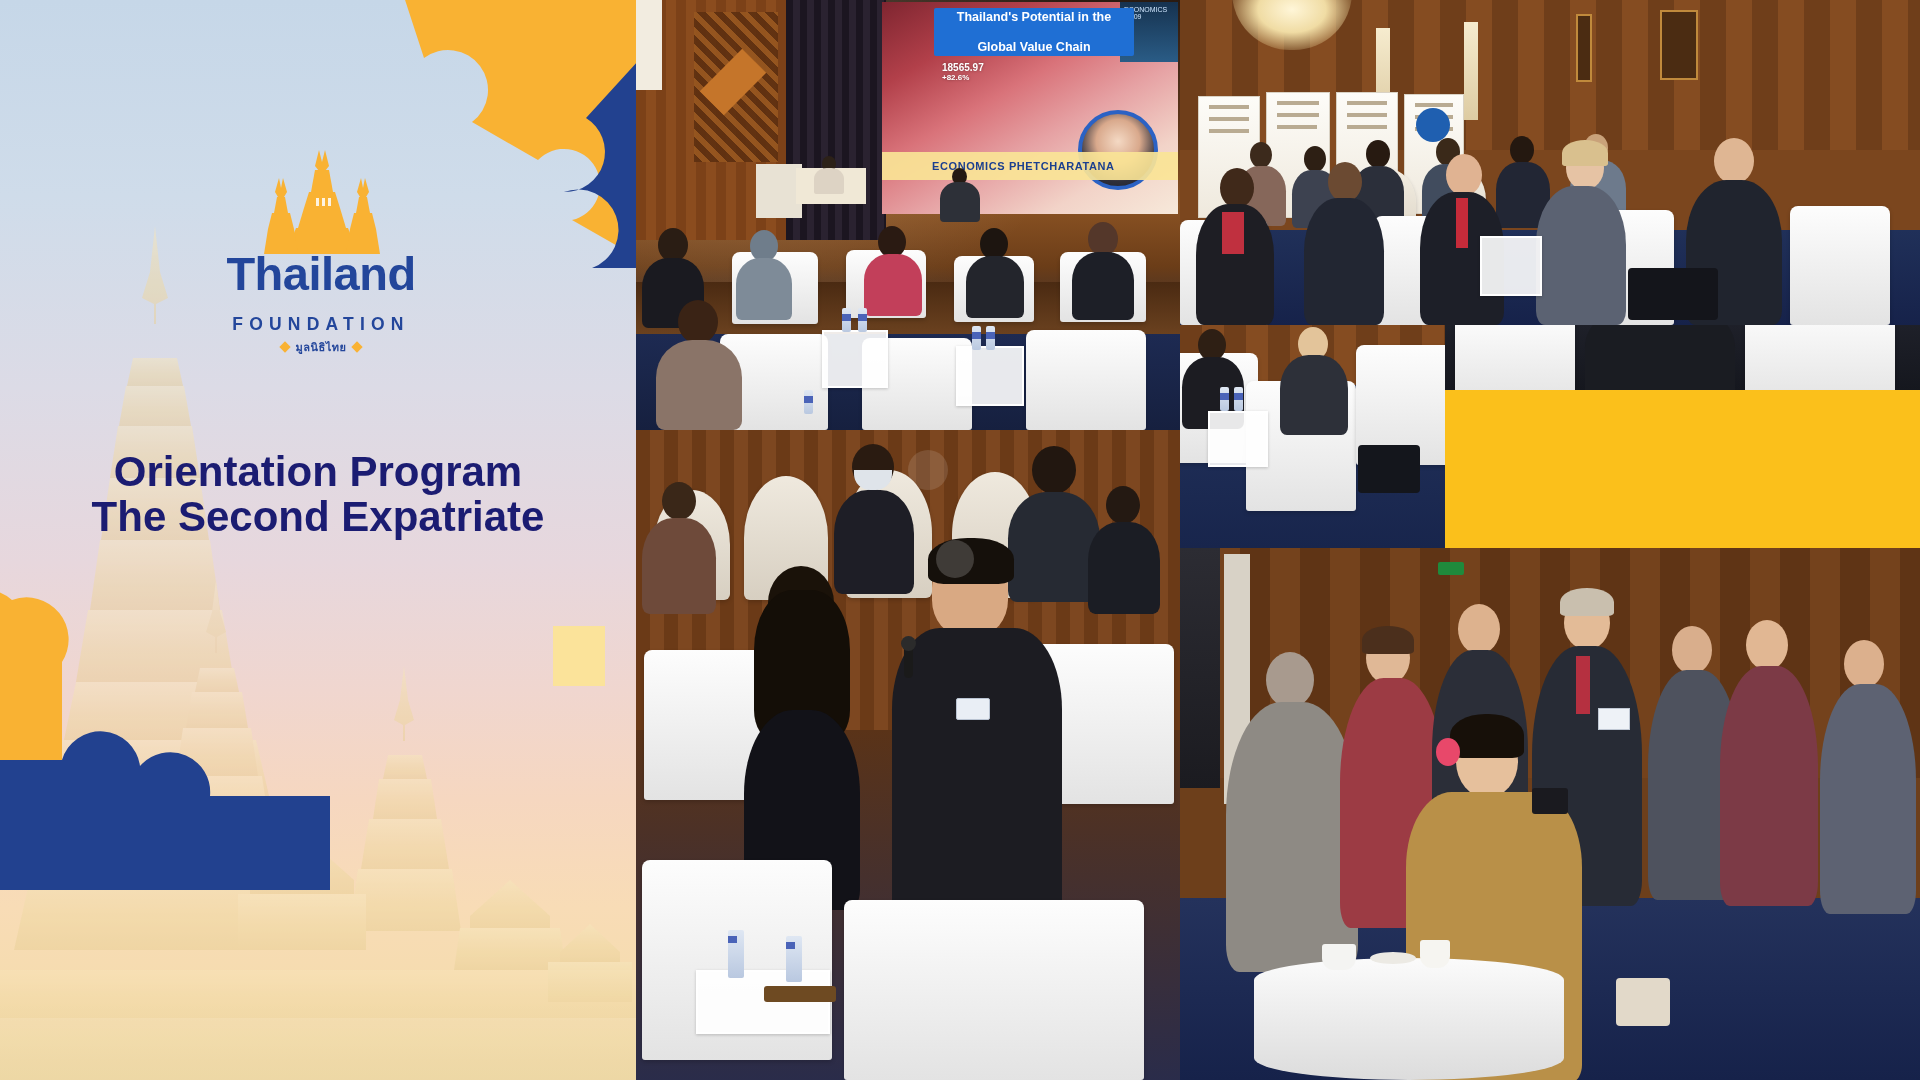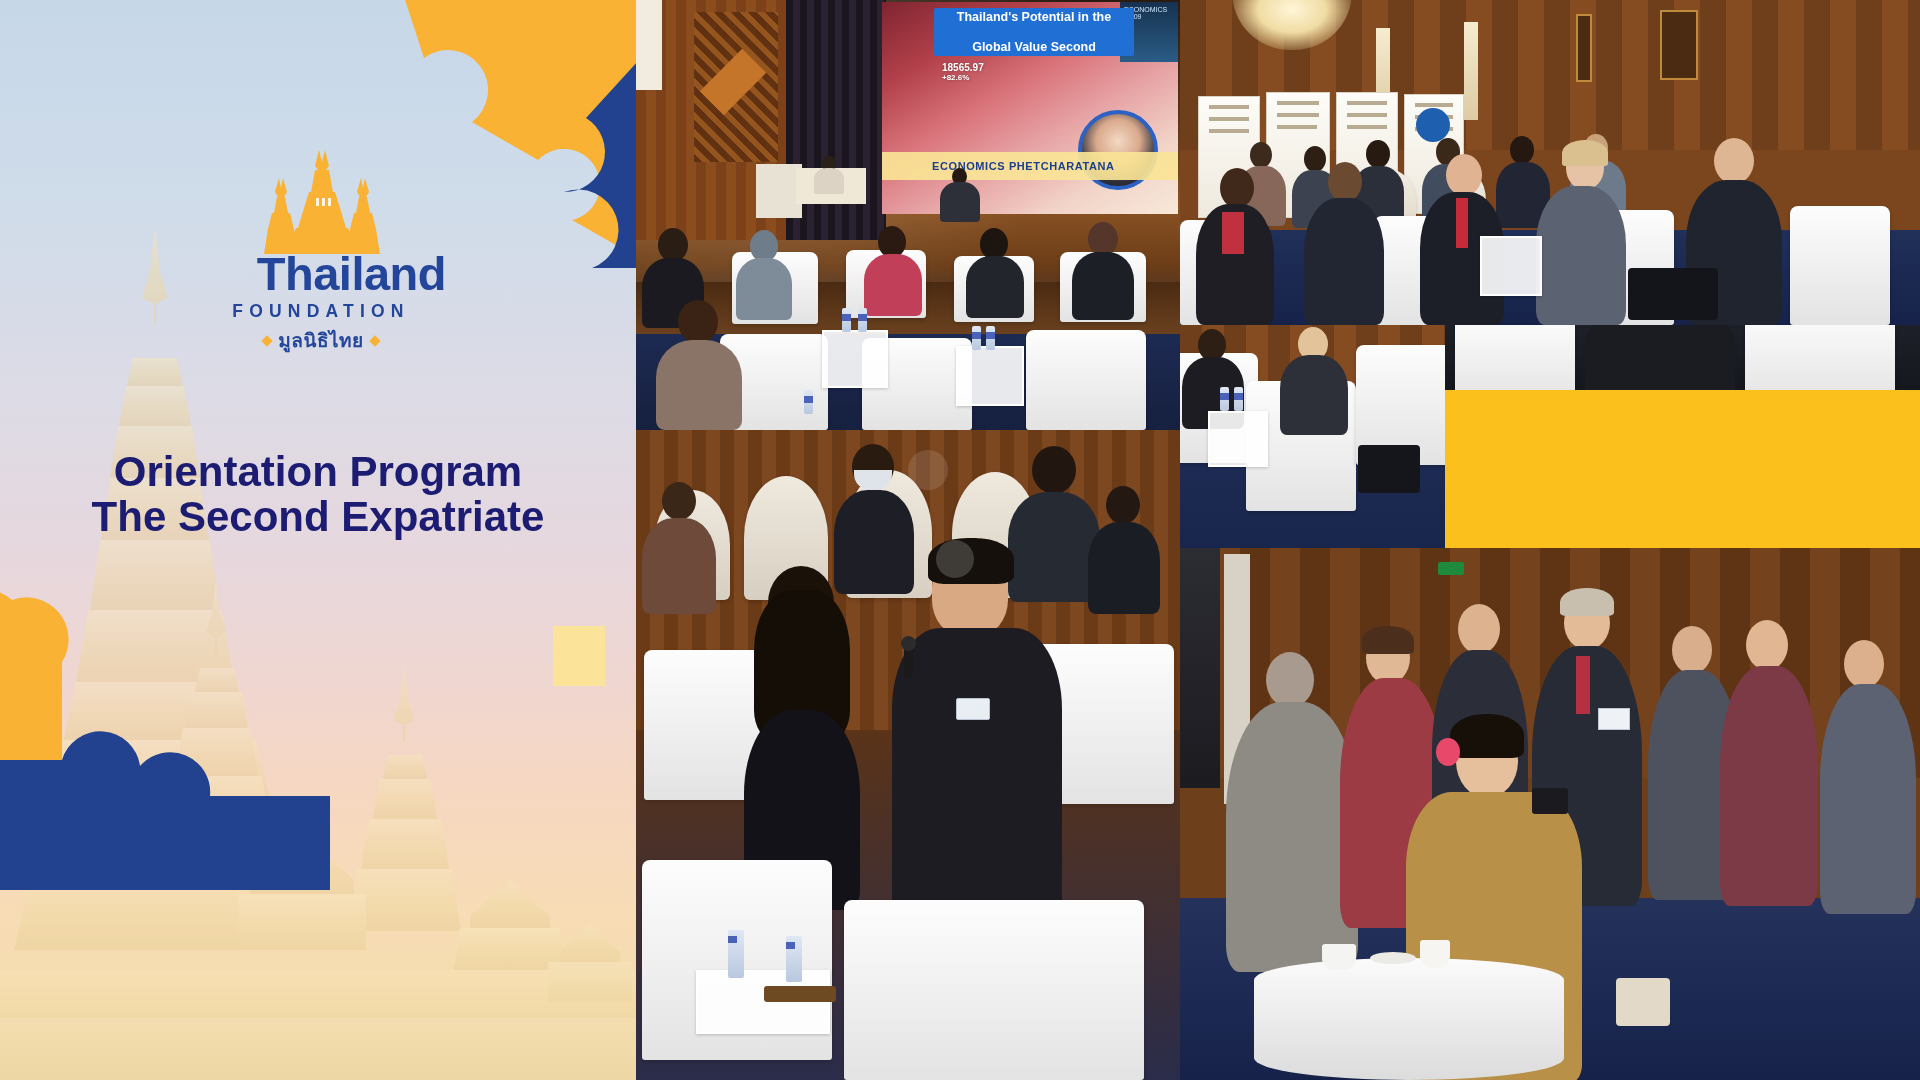--- a/index.html
+++ b/index.html
@@ -8,23 +8,23 @@
 
   
   .left-panel{position:absolute;left:0;top:0;width:636px;height:1080px;overflow:hidden;
     background:linear-gradient(180deg,#c6d7e8 0%,#cfdcea 18%,#dcdbe6 36%,#e7d7dd 52%,#f0d6cf 64%,#f6d7c0 74%,#f8dcb6 84%,#f5dcae 92%,#eed9a8 100%);}
   
   .temple-wrap{position:absolute;left:0;bottom:0;width:636px;height:900px;opacity:.55;}
   .temple-svg{position:absolute;left:0;bottom:0;width:636px;height:900px;}
 
   .logo-block{position:absolute;left:196px;top:150px;width:250px;text-align:center;}
   .logo-svg{display:block;margin:0 auto;}
-  .logo-word{font-size:47px;font-weight:700;color:#23469b;letter-spacing:-0.5px;line-height:1;margin-top:-4px;text-align:right;}
-  .logo-sub{font-size:17.5px;font-weight:600;color:#23469b;letter-spacing:6.2px;margin-top:4px;}
-  .logo-thai{font-size:19px;font-weight:700;color:#23469b;margin-top:3px;letter-spacing:.5px;}
+  .logo-word{font-size:47px;font-weight:700;color:#23469b;letter-spacing:-0.5px;line-height:1;margin-top:-4px;}
+  .logo-sub{font-size:17.5px;font-weight:600;color:#23469b;letter-spacing:6.2px;margin-top:17px;}
+  .logo-thai{font-size:11px;font-weight:700;color:#23469b;margin-top:3px;letter-spacing:.5px;}
   .diamond{display:inline-block;width:8px;height:8px;background:#f9b233;transform:rotate(45deg);vertical-align:middle;margin:0 7px 2px 7px;}
 
   .gallery-title{position:absolute;left:0;top:318px;width:636px;text-align:center;
     font-size:62px;font-weight:800;color:#181c6e;letter-spacing:0px;
     text-shadow:3px 3px 0 rgba(120,120,150,.45);}
   .subtitle{position:absolute;left:0;top:450px;width:636px;text-align:center;
     font-size:42px;font-weight:800;color:#1b1c72;line-height:1.07;}
 
   
   .pz{position:absolute;}
@@ -217,21 +217,21 @@
     <div style="position:absolute;left:150px;top:0;width:100px;height:240px;background:repeating-linear-gradient(90deg,#1b1520 0 7px,#2a2230 7px 14px);"></div>
 
     <div class="stage-screen">
       <div class="ticker">
         <div>ECONOMICS</div>
         <div>16.09</div>
       </div>
       <div class="screen-band">
         <span>
           <span>Thailand's Potential in the</span><br>
-          <span>Global Value Second</span>
+          <span>Global Value Chain</span>
         </span>
       </div>
       <div class="screen-num">
         <span>18565.97</span>
         <small>+82.6%</small>
       </div>
       <div class="screen-avatar"></div>
       <div class="screen-name">
         <span>ECONOMICS PHETCHARATANA</span>
       </div>

